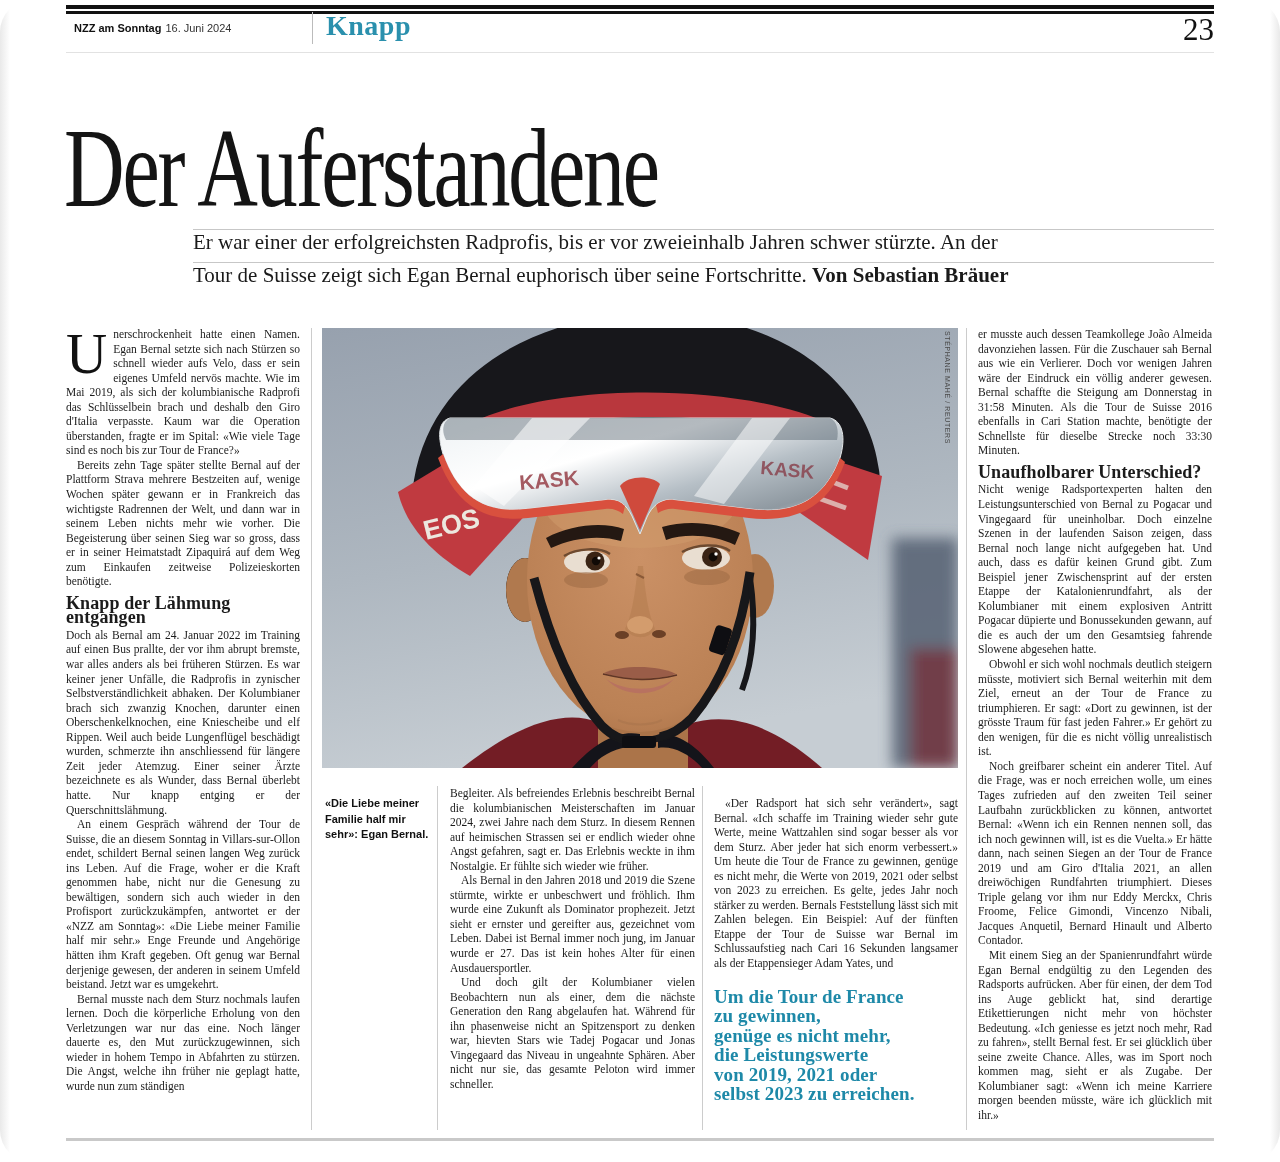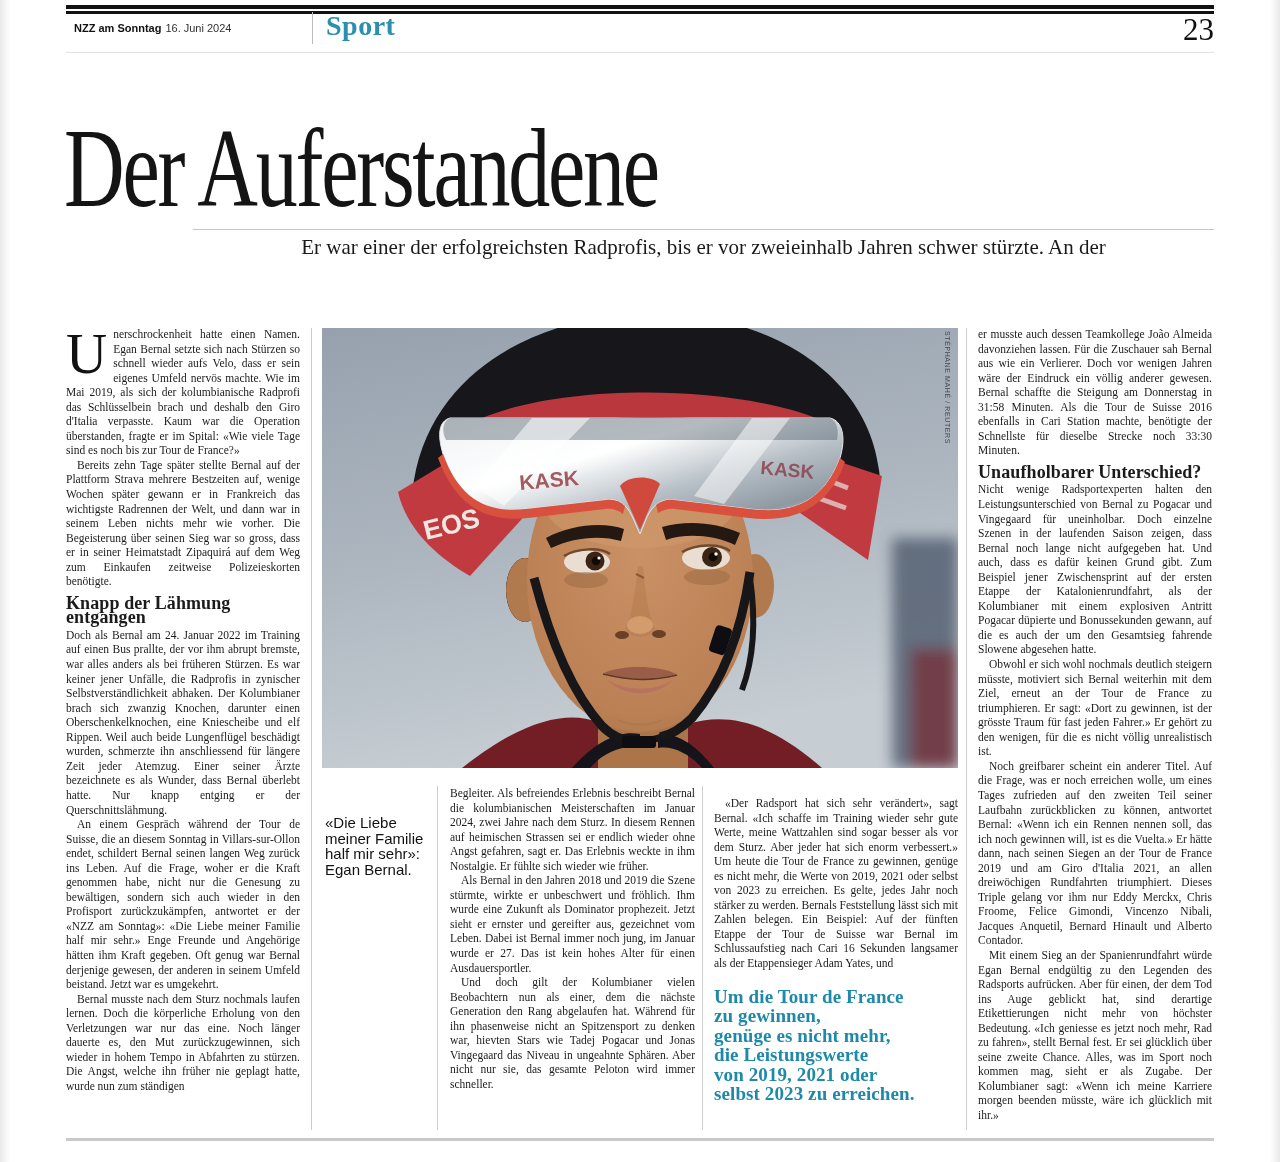--- a/index.html
+++ b/index.html
@@ -1,56 +1,56 @@
 <!DOCTYPE html>
 <html lang="de"><head>
 <meta charset="utf-8">
 <style>
   * { margin:0; padding:0; box-sizing:border-box; }
   html,body { background:#ffffff; }
   .page {
     position:relative; width:1280px; height:1162px; background:#fff;
-    font-family:"Liberation Serif", serif; color:#1b1b1b; overflow:hidden;
+    font-family:"Liberation Serif", serif; color:#1b1b1b; overflow:hidden;border-radius:32px;
   }
   .edge { position:absolute; top:0; bottom:0; width:10px; background:linear-gradient(90deg,#e9e9e9,#ffffff); }
   .edge.right { right:0; transform:scaleX(-1); }
 
   
   .topbar { position:absolute; left:66px; top:5px; width:1148px; height:9px; background:#111; }
   .topbar-gap { position:absolute; left:0; right:0; top:4px; height:1.5px; background:#fff; }
   .folio-left { position:absolute; left:74px; top:22px; font-family:"Liberation Sans", sans-serif; font-size:11px; color:#111; }
   .folio-left b { font-weight:bold; }
   .folio-left span.date { font-weight:normal; color:#333; margin-left:4px; }
   .header-divider { position:absolute; left:312px; top:12px; width:1px; height:32px; background:#bbb; }
   .section-title { position:absolute; left:326px; top:10px; font-family:"Liberation Serif", serif; font-weight:bold; font-size:28px; letter-spacing:0.5px; }
   .page-number { position:absolute; right:66px; top:12px; font-family:"Liberation Serif", serif; font-size:31px; color:#111; }
   .header-rule { position:absolute; left:66px; top:52px; width:1148px; height:1px; background:#e2e2e2; }
 
   
   .headline { position:absolute; left:64px; top:112px; font-size:112px; line-height:1.0; letter-spacing:-3px;
     color:#141414; transform:scaleX(0.75); transform-origin:0 50%; white-space:nowrap; font-weight:400; }
   .lede { position:absolute; left:193px; top:229px; width:1021px; font-size:21px; color:#1a1a1a; }
-  .lede-row { border-top:1px solid #c7c7c7; padding-top:5px; height:33px; overflow:hidden;text-align:center; }
+  .lede-row { border-top:1px solid #c7c7c7; height:33px; overflow:hidden; }
   .lede-row .byline { font-weight:bold; }
 
   
   .vrule { position:absolute; width:1px; background:#ccc; }
   .col { position:absolute; overflow:hidden; font-size:11.5px; line-height:14.55px; text-align:justify; }
   .col p { margin:0; text-indent:11px; }
   .col p.flush { text-indent:0; }
   .subhead { font-weight:bold; font-size:18px; text-indent:0; text-align:left; margin:7px 0 3px 0; letter-spacing:0.1px; }
   .dropcap { float:left; font-size:57px; line-height:50px; padding:2px 6px 0 0; font-weight:400; color:#111; }
 
   
   .photo { position:absolute; left:322px; top:328px; width:636px; height:440px; overflow:hidden; }
   .photo svg { display:block; width:100%; height:100%; }
   .photo-credit { position:absolute; left:944px; top:331px; height:150px; writing-mode:vertical-rl;
     font-family:"Liberation Sans", sans-serif; font-size:7px; letter-spacing:0.6px; color:#4a4a4a; }
-  .caption { position:absolute; left:325px; top:815px; width:110px; font-family:"Liberation Sans", sans-serif;
-    font-weight:normal; font-size:15px; line-height:15.5px; color:#111; }
+  .caption { position:absolute; left:325px; top:796px; width:110px; font-family:"Liberation Sans", sans-serif;
+    font-weight:bold; font-size:11px; line-height:15.5px; color:#111; }
 
   
   .pullquote { margin-top:16px; font-weight:bold; font-size:19px; line-height:19.5px; text-align:left;
     white-space:pre-line; letter-spacing:0.1px; }
 
   .bottom-rule { position:absolute; left:66px; top:1138px; width:1148px; height:3px; background:#c9c9c9; }
 </style>
 </head>
 <body>
 
@@ -58,27 +58,28 @@
   <div class="edge"></div>
   <div class="edge right"></div>
 
   <div class="topbar">
       <div class="topbar-gap"></div>
     </div>
   <div class="folio-left">
     <b>NZZ am Sonntag</b><span class="date">16. Juni 2024</span>
   </div>
   <div class="header-divider"></div>
-  <div class="section-title" id="sectionTitle" style="color: rgb(42, 144, 173);">Sport</div>
+  <div class="section-title" id="sectionTitle" style="color: rgb(42, 144, 173);">Knapp</div>
   <div class="page-number">23</div>
   <div class="header-rule"></div>
 
   <div class="headline">Der Auferstandene</div>
   <div class="lede">
     <div class="lede-row">Er war einer der erfolgreichsten Radprofis, bis er vor zweieinhalb Jahren schwer stürzte. An der</div>
+    <div class="lede-row"><span>Tour de Suisse zeigt sich Egan Bernal euphorisch über seine Fortschritte. </span><span class="byline">Von Sebastian Bräuer</span></div>
   </div>
 
   <div class="vrule" style="left:311px; top:328px; height:802px;"></div>
   <div class="vrule" style="left:437px; top:786px; height:344px;"></div>
   <div class="vrule" style="left:702px; top:786px; height:344px;"></div>
   <div class="vrule" style="left:966px; top:328px; height:802px;"></div>
 
   <div class="col" style="left:66px; top:327px; width:234px; height:803px;">
     <p class="flush"><span class="dropcap">U</span><span>nerschrockenheit hatte einen Namen. Egan Bernal setzte sich nach Stürzen so schnell wieder aufs Velo, dass er sein eigenes Umfeld nervös machte. Wie im Mai 2019, als sich der kolumbianische Radprofi das Schlüsselbein brach und deshalb den Giro d'Italia verpasste. Kaum war die Operation überstanden, fragte er im Spital: «Wie viele Tage sind es noch bis zur Tour de France?»</span></p>
     <p>Bereits zehn Tage später stellte Bernal auf der Plattform Strava mehrere Bestzeiten auf, wenige Wochen später gewann er in Frankreich das wichtigste Radrennen der Welt, und dann war in seinem Leben nichts mehr wie vorher. Die Begeisterung über seinen Sieg war so gross, dass er in seiner Heimatstadt Zipaquirá auf dem Weg zum Einkaufen zeitweise Polizeieskorten benötigte.</p>

